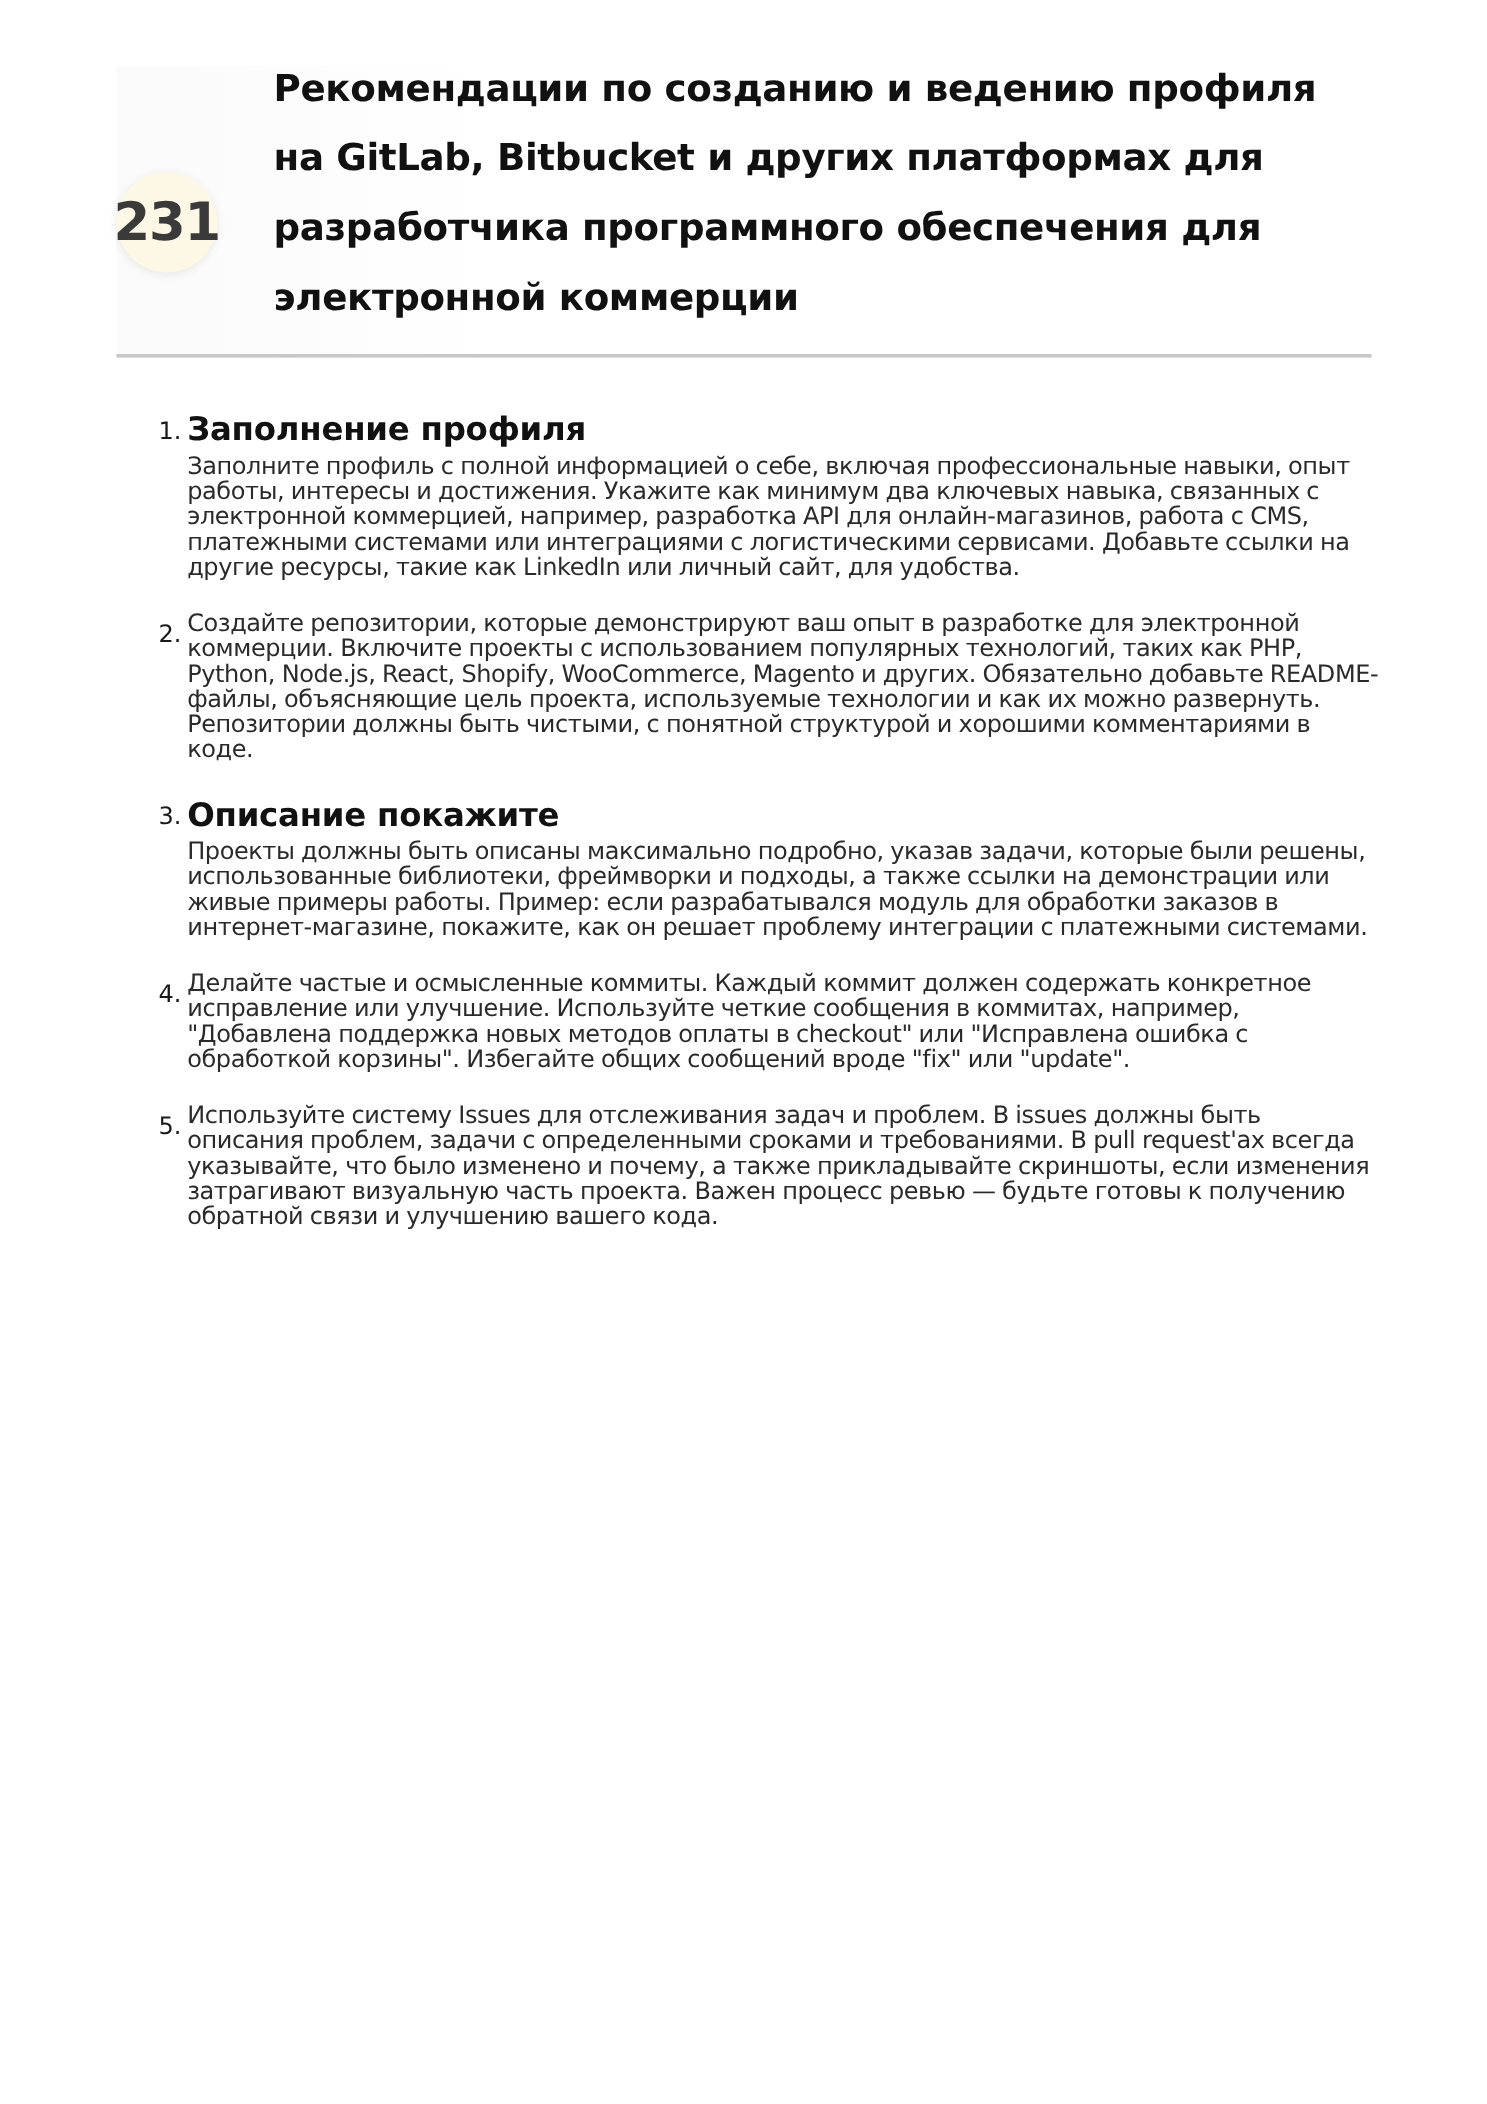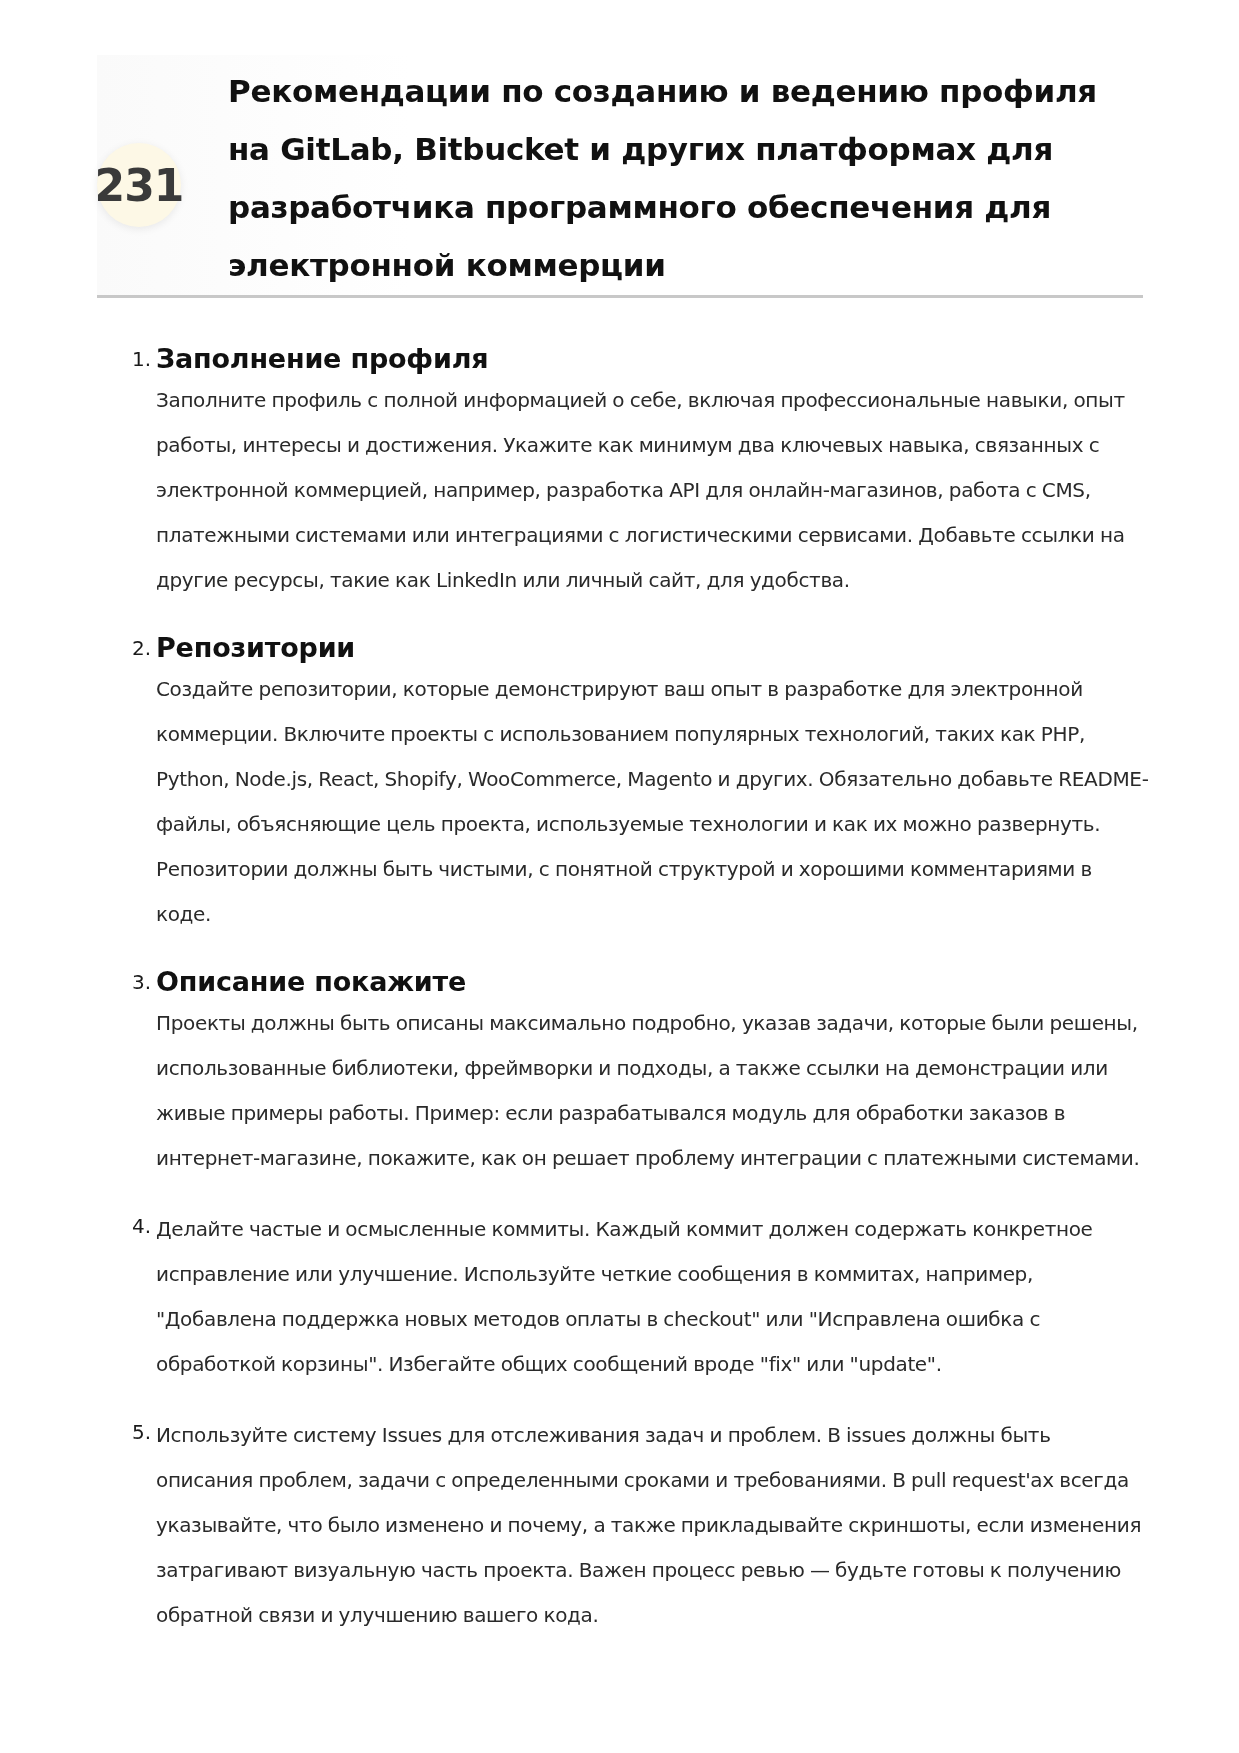--- a/index.html
+++ b/index.html
@@ -39,21 +39,21 @@
       justify-content: center;
       font-family: "DejaVu Sans", sans-serif;
       font-weight: bold;
       font-size: 44px;
       color: #3a3a3a;
       letter-spacing: -1px;
     }
     .title {
       position: absolute;
       left: 228px;
-      top: 62px;
+      top: 45px;
       width: 900px;
       margin: 0;
       font-family: "DejaVu Sans", sans-serif;
       font-weight: bold;
       font-size: 31px;
       line-height: 58px;
       color: #111111;
       letter-spacing: -0.3px;
     }
     .list {
@@ -82,42 +82,41 @@
       display: block;
       font-weight: bold;
       font-size: 27px;
       line-height: 38px;
       color: #111111;
       letter-spacing: -0.2px;
     }
     .item-text {
       display: block;
       font-size: 20px;
-      line-height: 45px;
+      line-height: 21px;
       color: #2a2a2a;
       letter-spacing: -0.35px;
       word-spacing: -0.5px;
     }
   </style>
 </head>
 <body>
 
 <div class="header"></div>
 <div class="badge">231</div>
 <h1 class="title">Рекомендации по созданию и ведению профиля на GitLab, Bitbucket и других платформах для разработчика программного обеспечения для электронной коммерции</h1>
 
 <ol class="list">
   <li class="item">
     <span class="item-num">1.</span>
     <span class="item-title">Заполнение профиля</span>
     <span class="item-text">Заполните профиль с полной информацией о себе, включая профессиональные навыки, опыт работы, интересы и достижения. Укажите как минимум два ключевых навыка, связанных с электронной коммерцией, например, разработка API для онлайн-магазинов, работа с CMS, платежными системами или интеграциями с логистическими сервисами. Добавьте ссылки на другие ресурсы, такие как LinkedIn или личный сайт, для удобства.</span>
   </li>
   <li class="item">
     <span class="item-num">2.</span>
-    <span class="item-title">Репозитории</span>
     <span class="item-text">Создайте репозитории, которые демонстрируют ваш опыт в разработке для электронной коммерции. Включите проекты с использованием популярных технологий, таких как PHP, Python, Node.js, React, Shopify, WooCommerce, Magento и других. Обязательно добавьте README-файлы, объясняющие цель проекта, используемые технологии и как их можно развернуть. Репозитории должны быть чистыми, с понятной структурой и хорошими комментариями в коде.</span>
   </li>
   <li class="item">
     <span class="item-num">3.</span>
     <span class="item-title">Описание покажите</span>
     <span class="item-text">Проекты должны быть описаны максимально подробно, указав задачи, которые были решены, использованные библиотеки, фреймворки и подходы, а также ссылки на демонстрации или живые примеры работы. Пример: если разрабатывался модуль для обработки заказов в интернет-магазине, покажите, как он решает проблему интеграции с платежными системами.</span>
   </li>
   <li class="item">
     <span class="item-num">4.</span>
     <span class="item-text">Делайте частые и осмысленные коммиты. Каждый коммит должен содержать конкретное исправление или улучшение. Используйте четкие сообщения в коммитах, например, "Добавлена поддержка новых методов оплаты в checkout" или "Исправлена ошибка с обработкой корзины". Избегайте общих сообщений вроде "fix" или "update".</span>

